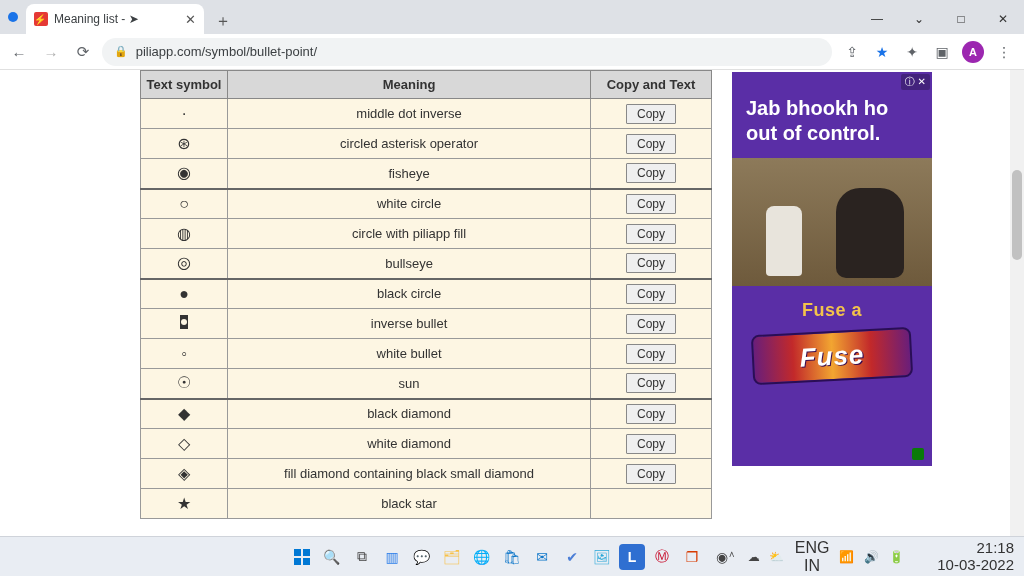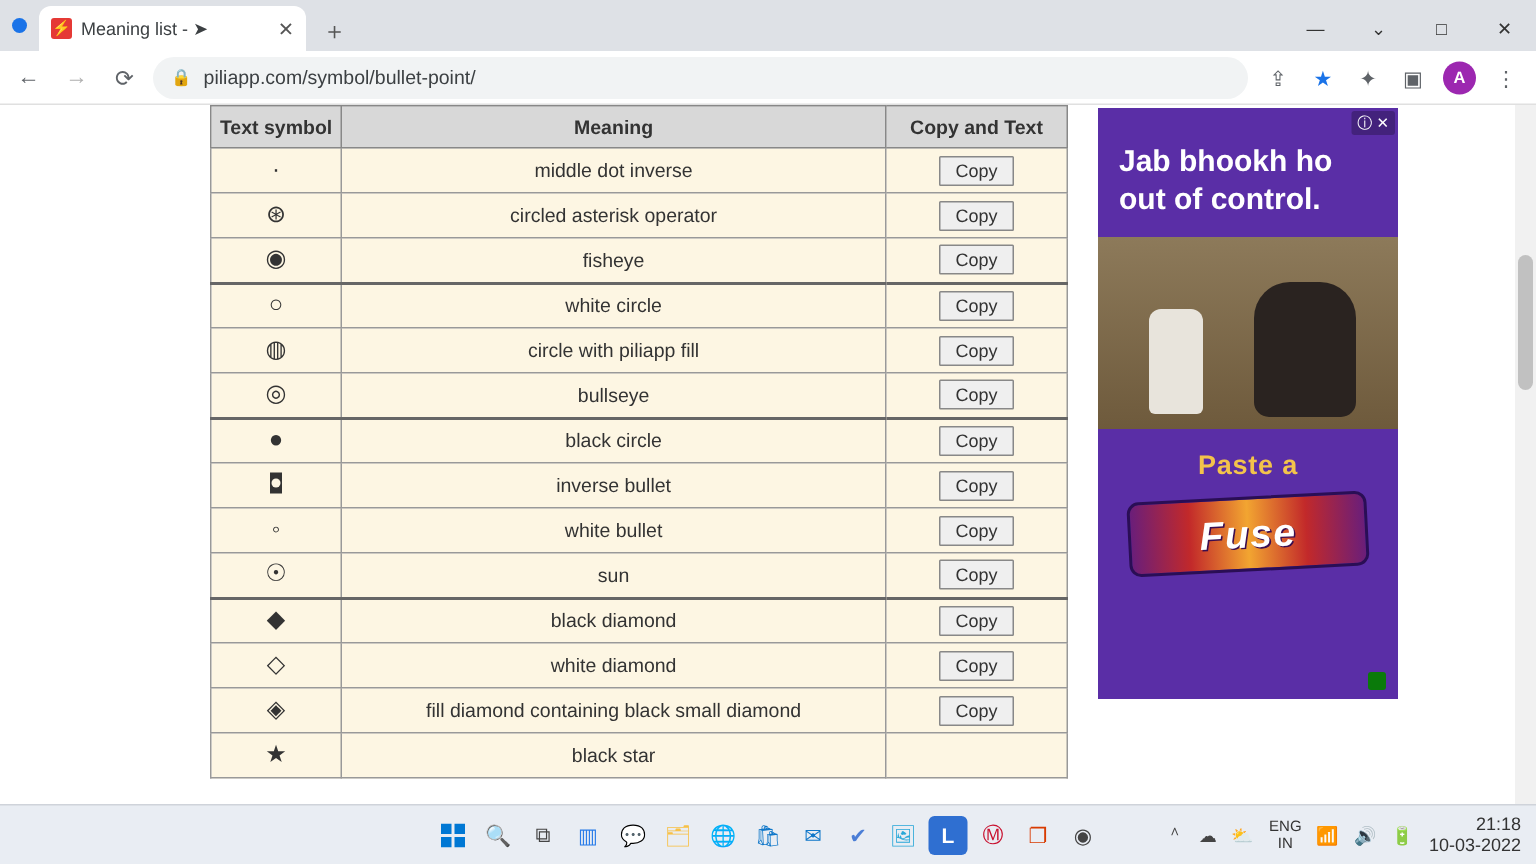--- a/index.html
+++ b/index.html
@@ -58,23 +58,23 @@
   .vscroll { position: absolute; right: 0; top: 70px; bottom: 40px; width: 14px; background: #f1f1f1; }
   .vscroll .thumb { position: absolute; left: 2px; right: 2px; top: 100px; height: 90px; background: #c1c1c1; border-radius: 5px; }
 
   
   .taskbar { position: absolute; left: 0; right: 0; bottom: 0; height: 40px; background: #e9edf3; border-top: 1px solid #cfd3da; display: flex; align-items: center; font-size: 11px; color: #333; }
   .tb-center { position: absolute; left: 50%; transform: translateX(-50%); display: flex; gap: 4px; align-items: center; }
   .tb-ic { width: 26px; height: 26px; border-radius: 4px; display: flex; align-items: center; justify-content: center; font-size: 14px; color: #444; }
   .tb-ic.win { color: #0078d4; font-size: 14px; }
   .tb-ic svg { width: 16px; height: 16px; }
   .tb-right { margin-left: auto; display: flex; align-items: center; gap: 10px; padding-right: 10px; }
-  .tb-right .clock { text-align: right; line-height: 1.1; font-size: 12px; }
+  .tb-right .clock { text-align: right; line-height: 1.1; font-size: 15px; margin-left: 23px; }
   .tb-right .tray-ic { font-size: 12px; color: #444; }
-  .lang { text-align: center; line-height: 1.1; font-size: 10px; }
+  .lang { text-align: center; line-height: 1.1; font-size: 16px; }
 </style>
 </head>
 <body>
 
 <div class="chrome-top">
   <div class="tab-strip">
     <div style="width:10px;height:10px;border-radius:50%;background:#1a73e8;align-self:center;margin-right:8px;"></div>
     <div class="tab">
       <div class="favicon">⚡</div>
       <div class="title">Meaning list - ➤</div>
@@ -191,21 +191,21 @@
         </tbody>
     </table>
 
     <div class="ad-box">
       <div class="ad-info">ⓘ ✕</div>
       <div class="ad-head">Jab bhookh ho out of control.</div>
       <div class="ad-img">
         <div class="ad-person"></div>
         <div class="ad-gorilla"></div>
       </div>
-      <div class="ad-grab">Paste a</div>
+      <div class="ad-grab">Fuse a</div>
       <div class="ad-fuse">Fuse</div>
       <div class="ad-mark"></div>
     </div>
   </div>
 </div>
 
 <div class="vscroll">
   <div class="thumb"></div>
 </div>
 

